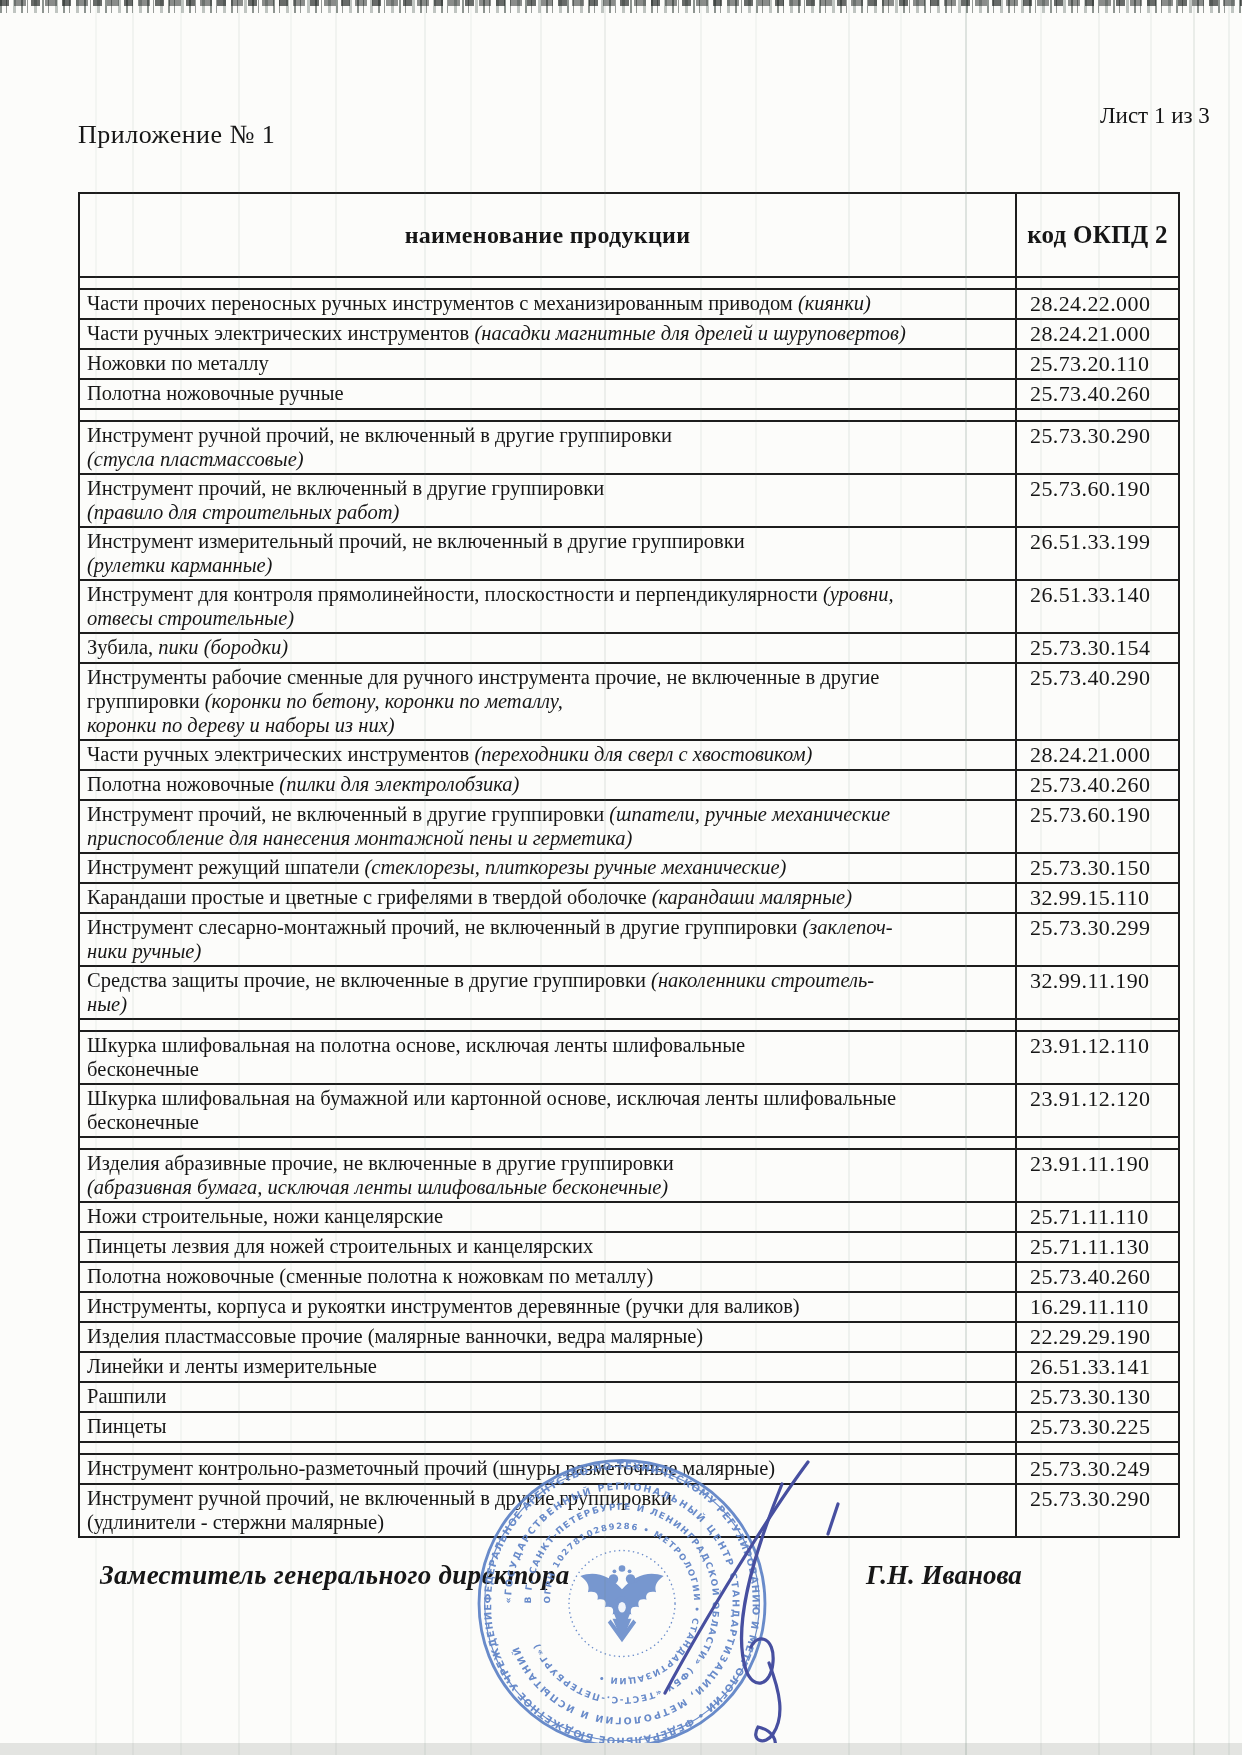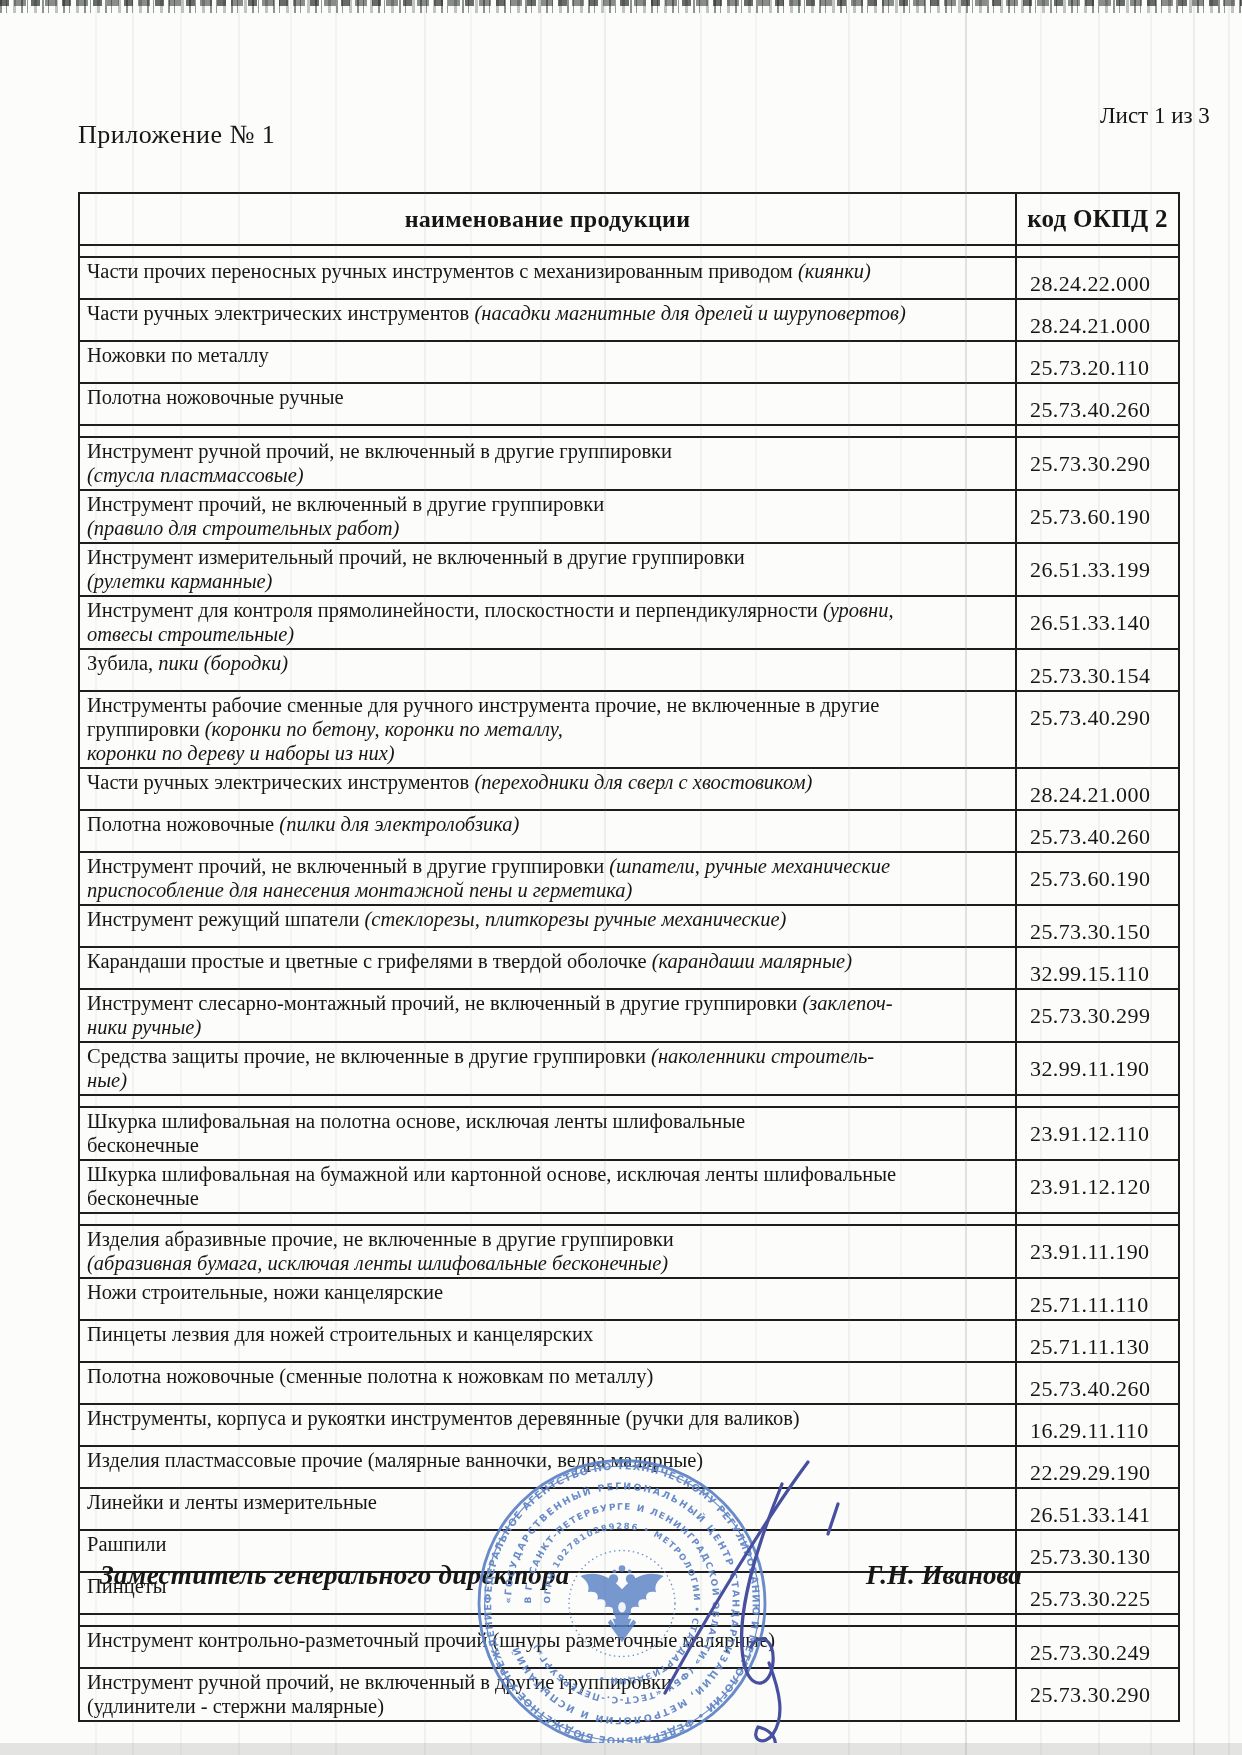--- a/index.html
+++ b/index.html
@@ -34,27 +34,27 @@
 
   table.doc{
     position:absolute; left:78px; top:192px; width:1100px;
     border-collapse:collapse; table-layout:fixed;
   }
   table.doc col.c1{width:937px;}
   table.doc col.c2{width:163px;}
   table.doc th, table.doc td{border:2px solid #1d1d1d;}
   table.doc thead th{
     height:50px; font-size:24px; font-weight:bold; text-align:center;
-    padding:0 2px; letter-spacing:.3px;
+    padding:16px 2px; letter-spacing:.3px;
   }
   table.doc thead th.code-h{font-size:25px;}
   table.doc tbody td{vertical-align:top; padding:1px 4px 2px 7px;}
   table.doc tbody td.code{
     font-size:22px; padding-left:13px; letter-spacing:.4px; white-space:nowrap;
-    line-height:24px; padding-top:14px;
+    line-height:24px; padding-top:2px;
   }
   table.doc tbody td.name{font-size:20.5px;}
   .line{line-height:24px; white-space:nowrap; overflow:hidden;}
   .it{font-style:italic;margin-top:31px;}
   tr.gap td{height:7px; padding:0;}
 
   .sig-title{
     position:absolute; left:100px; top:1560px;
     font-size:27px; font-weight:bold; font-style:italic; letter-spacing:.3px;
   }

